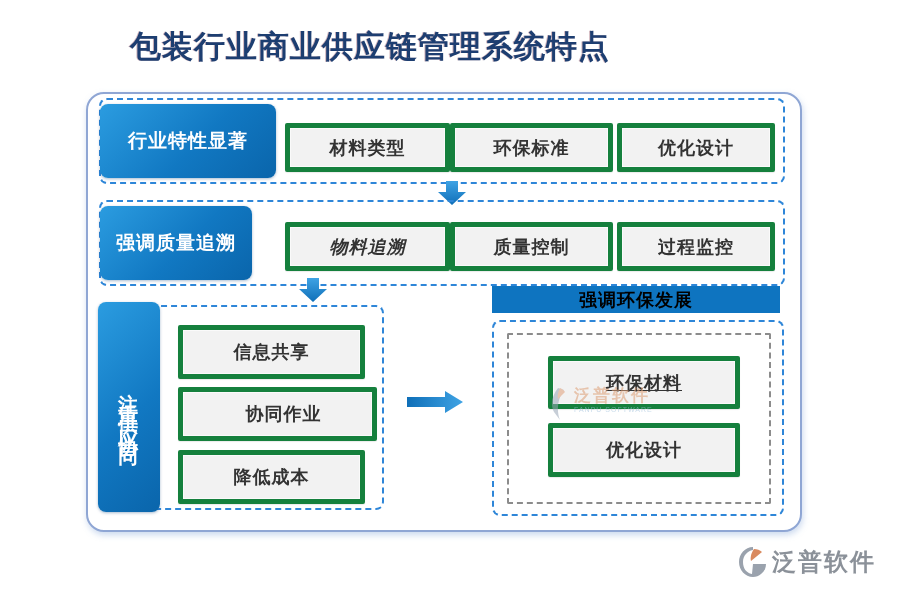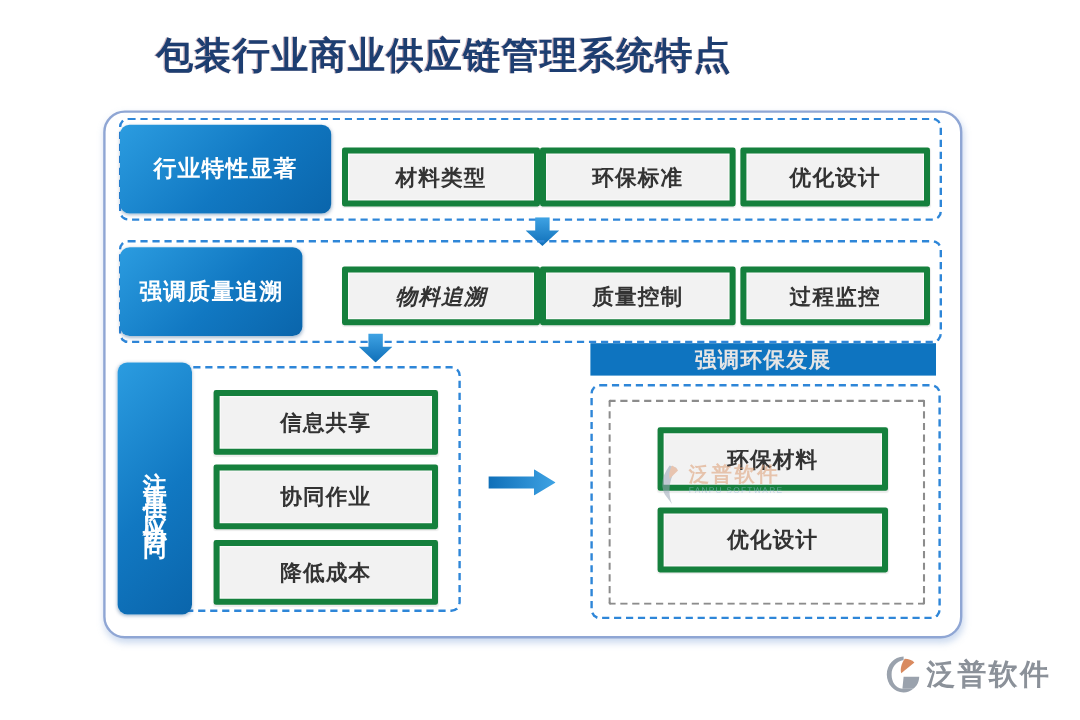--- a/index.html
+++ b/index.html
@@ -38,21 +38,21 @@
   .row1-label{left:100px;top:104px;width:176px;height:74px;font-size:19px;letter-spacing:1px;}
   .row2-label{left:100px;top:206px;width:152px;height:74px;font-size:19px;letter-spacing:1px;}
   .supply-label{
     left:98px;top:302px;width:62px;height:210px;font-size:20px;
     writing-mode:vertical-rl;text-orientation:upright;letter-spacing:11px;
     padding-top:6px;box-sizing:border-box;
   }
   
   .eco-header{
     position:absolute;left:492px;top:286px;width:288px;height:27px;
-    background:#0e74c0;color:#e5e5e5;font-weight:bold;font-size:18px;
+    background:#0e74c0;color:#000000;font-weight:bold;font-size:18px;
     display:flex;align-items:center;justify-content:center;letter-spacing:1px;
   }
   
   .chip{
     position:absolute;display:flex;align-items:center;justify-content:center;
     background:#f2f2f2;border:5px solid #15803d;border-radius:2px;
     font-size:18px;font-weight:bold;color:#333333;
     box-shadow:inset 0 0 0 1px #fafafa,0 1px 1px rgba(0,0,0,.08);
     letter-spacing:1px;
   }
@@ -108,31 +108,31 @@
 <div class="chip" style="left:450px;top:222px;width:153px;height:39px;font-family:Liberation Mono, monospace;">质量控制</div>
 <div class="chip" style="left:617px;top:222px;width:148px;height:39px;">过程监控</div>
 
 <svg class="arrow" style="left:299px;top:278px;" width="28" height="24" viewBox="0 0 28 24">
   <path d="M8,0 L20,0 L20,11 L28,11 L14,24 L0,11 L8,11 Z" fill="url(#arrowGrad)"></path>
 </svg>
 
 <div class="dash-blue supply-box"></div>
 <div class="blabel supply-label">注重供应协同</div>
 <div class="chip" style="left:178px;top:325px;width:177px;height:44px;">信息共享</div>
-<div class="chip" style="left:178px;top:387px;width:177px;height:44px;">协同作业</div>
+<div class="chip" style="left:178px;top:387px;width:177px;height:44px;padding-left:12px;">协同作业</div>
 <div class="chip" style="left:178px;top:450px;width:177px;height:44px;">降低成本</div>
 
 <svg class="arrow" style="left:407px;top:391px;" width="56" height="22" viewBox="0 0 56 22">
   <path d="M0,6 L38,6 L38,0 L56,11 L38,22 L38,16 L0,16 Z" fill="url(#arrowGradH)"></path>
 </svg>
 
 <div class="eco-header">强调环保发展</div>
 <div class="dash-blue eco-box"></div>
 <div class="dash-gray eco-inner"></div>
-<div class="chip" style="left:548px;top:356px;width:182px;height:43px;">环保材料</div>
+<div class="chip" style="left:548px;top:356px;width:182px;height:43px;text-decoration:underline;">环保材料</div>
 <div class="chip" style="left:548px;top:423px;width:182px;height:44px;">优化设计</div>
 
 <div class="watermark">
   <svg width="22" height="36" viewBox="0 0 22 36">
     <path d="M10,2 C4,10 2,18 6,26 L12,34 C8,24 10,12 16,4 Z" fill="#9aa7b8"></path>
     <path d="M12,2 C10,6 9,10 10,13 L17,6 C16,4 14,3 12,2 Z" fill="#e0a07a"></path>
   </svg>
   <div class="wm-texts">
     <div class="wm-name">泛普软件</div>
     <div class="wm-sub">FANPU SOFTWARE</div>

